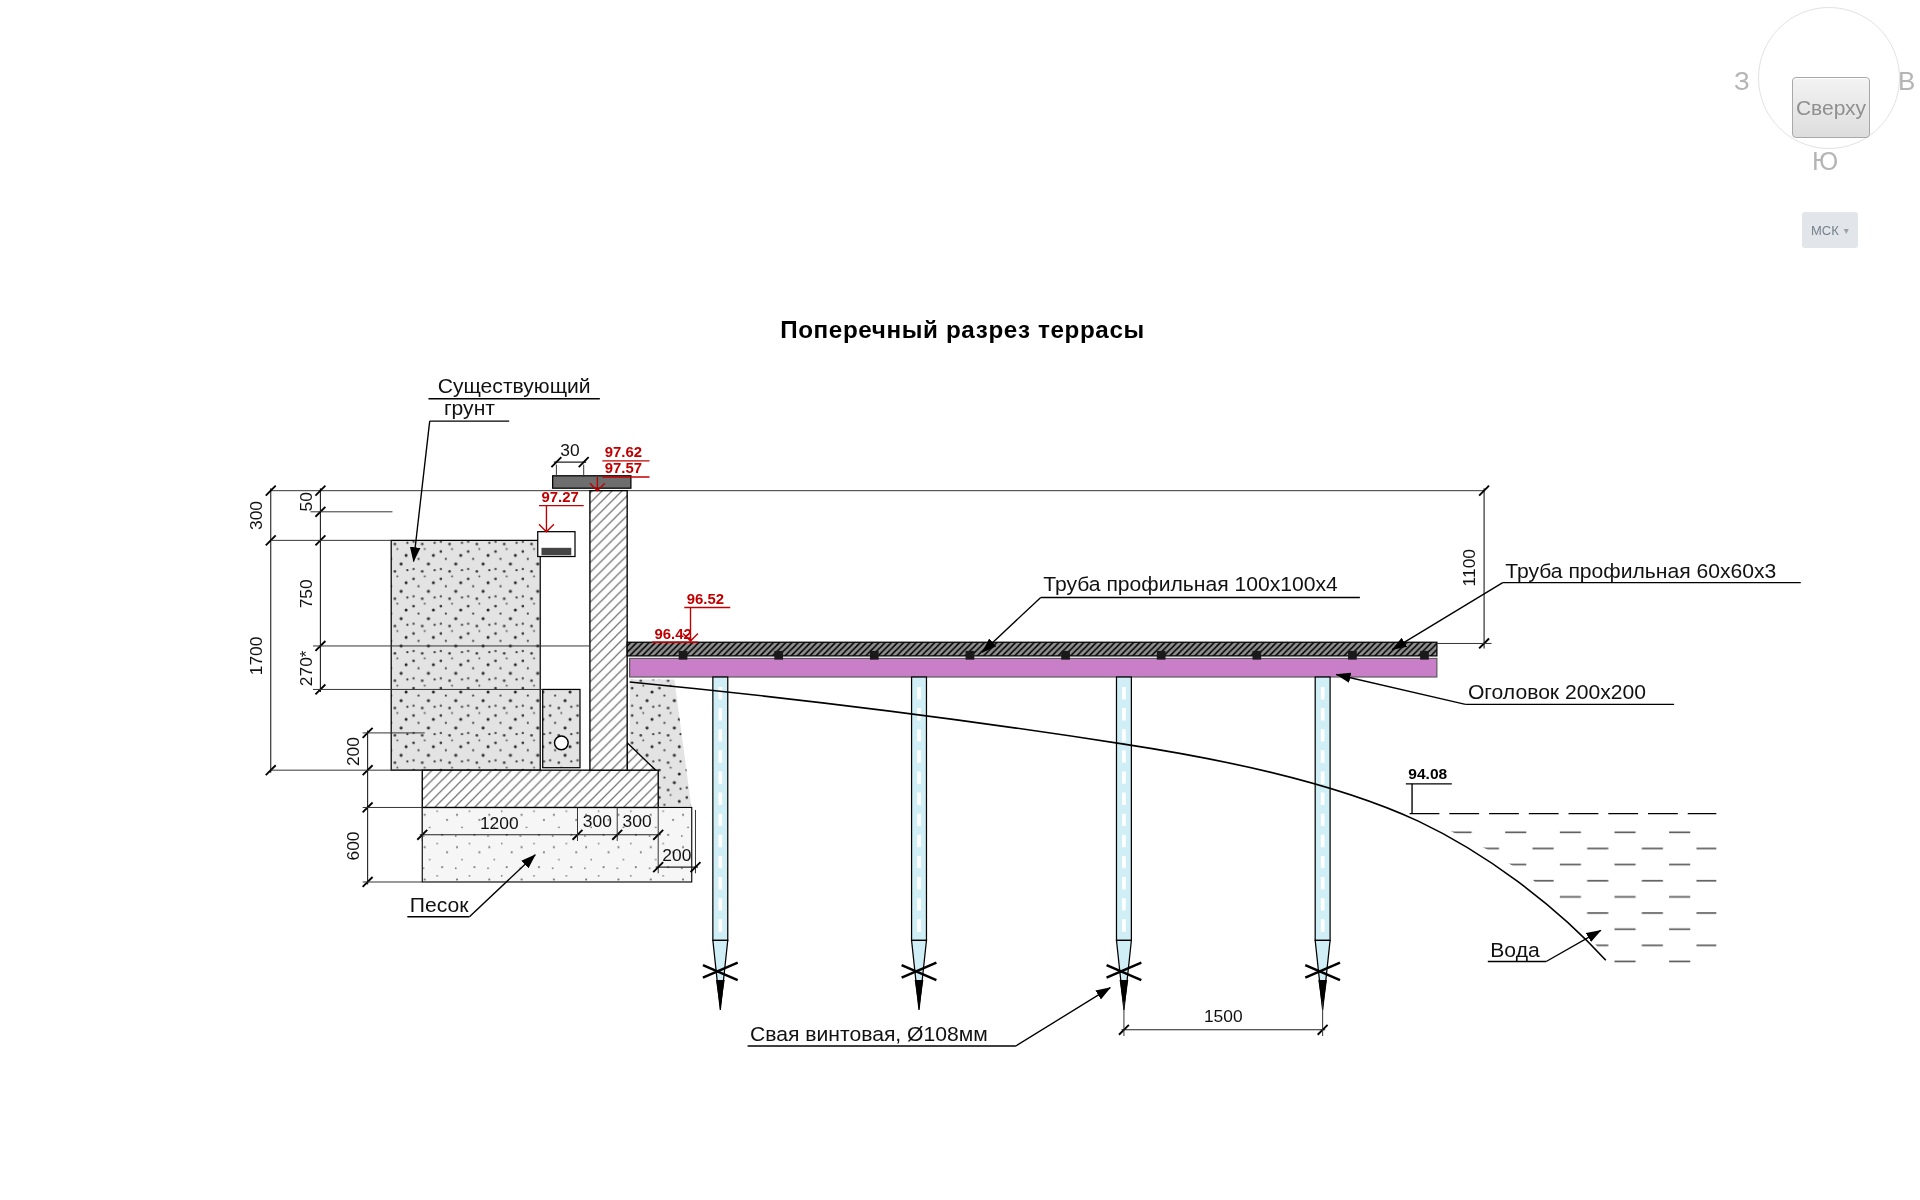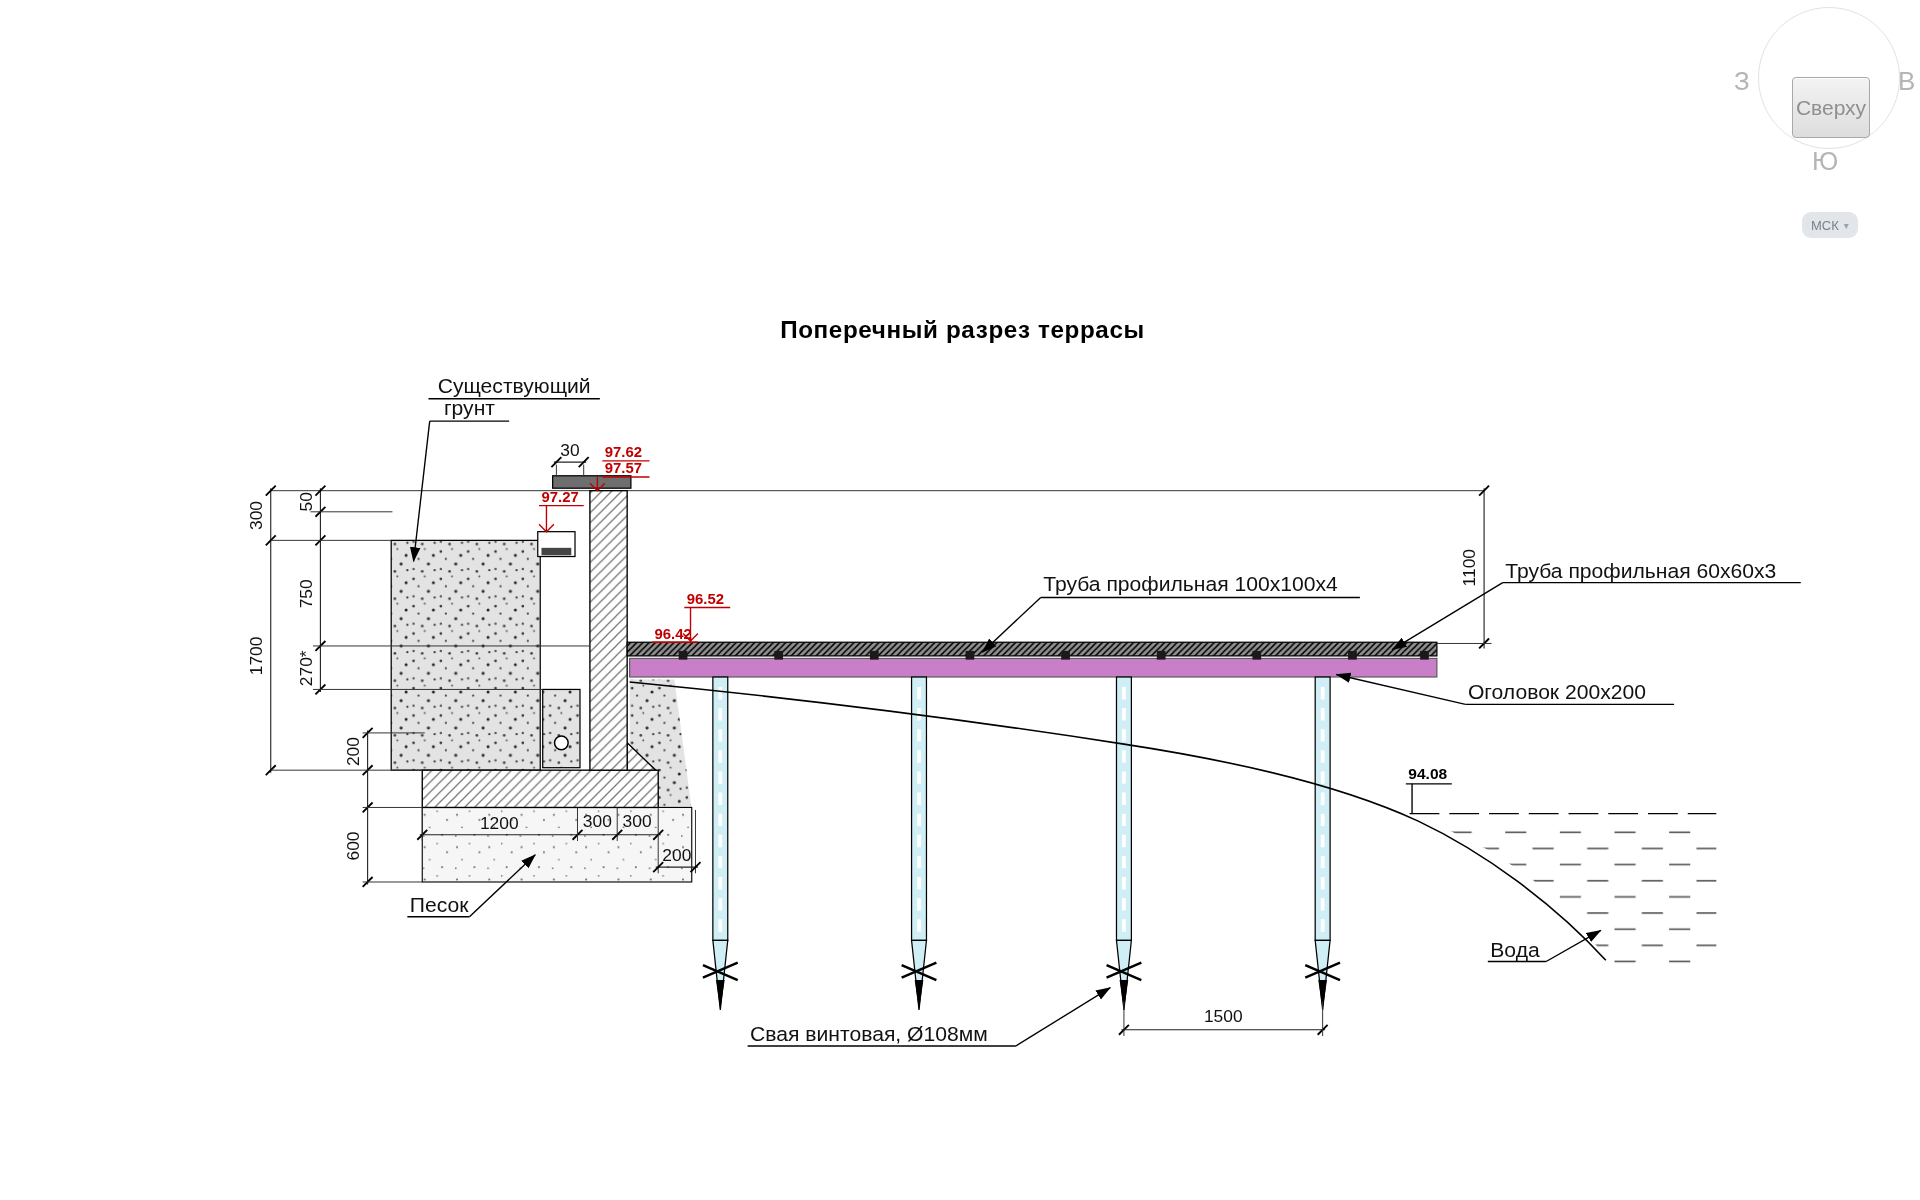--- a/index.html
+++ b/index.html
@@ -43,22 +43,22 @@
 
   
   .vc-ring { position:absolute; left:1758px; top:7px; width:142px; height:142px;
              border:1.5px solid #e2e2e2; border-radius:50%; }
   .vc-dir  { position:absolute; font-size:26px; color:#b5b5b5; }
   .vc-face { position:absolute; left:1792px; top:48px; width:78px; height:61px;
              background:linear-gradient(#f3f3f3,#dddddd); border:1px solid #a8a8a8;
              border-radius:4px; color:#8f8f8f; font-size:21px;
              display:flex; align-items:center; justify-content:center;
              box-shadow:inset 0 1px 0 #fff; cursor:pointer;margin-top:29px; }
-  .ucs { position:absolute; left:1802px; top:212px; height:26px; padding:12px 9px;
-         background:#e2e6ea; border-radius:9px; color:#77828c; font-size:13px;
+  .ucs { position:absolute; left:1802px; top:212px; height:36px; padding:12px 9px;
+         background:#e2e6ea; border-radius:3px; color:#77828c; font-size:13px;
          display:flex; align-items:center; gap:5px; cursor:pointer; }
   .ucs .chev { font-size:10px; color:#98a2ab; }
 </style>
 </head>
 <body>
 
 <svg class="draw" width="1920" height="1200" viewBox="0 0 1546 966" preserveAspectRatio="none">
   <defs>
     <marker id="arrow" viewBox="0 0 10 8" refX="9.5" refY="4" markerWidth="11" markerHeight="9" orient="auto-start-reverse">
       <path d="M0,0.5 L10,4 L0,7.5 z" fill="#000"></path>

